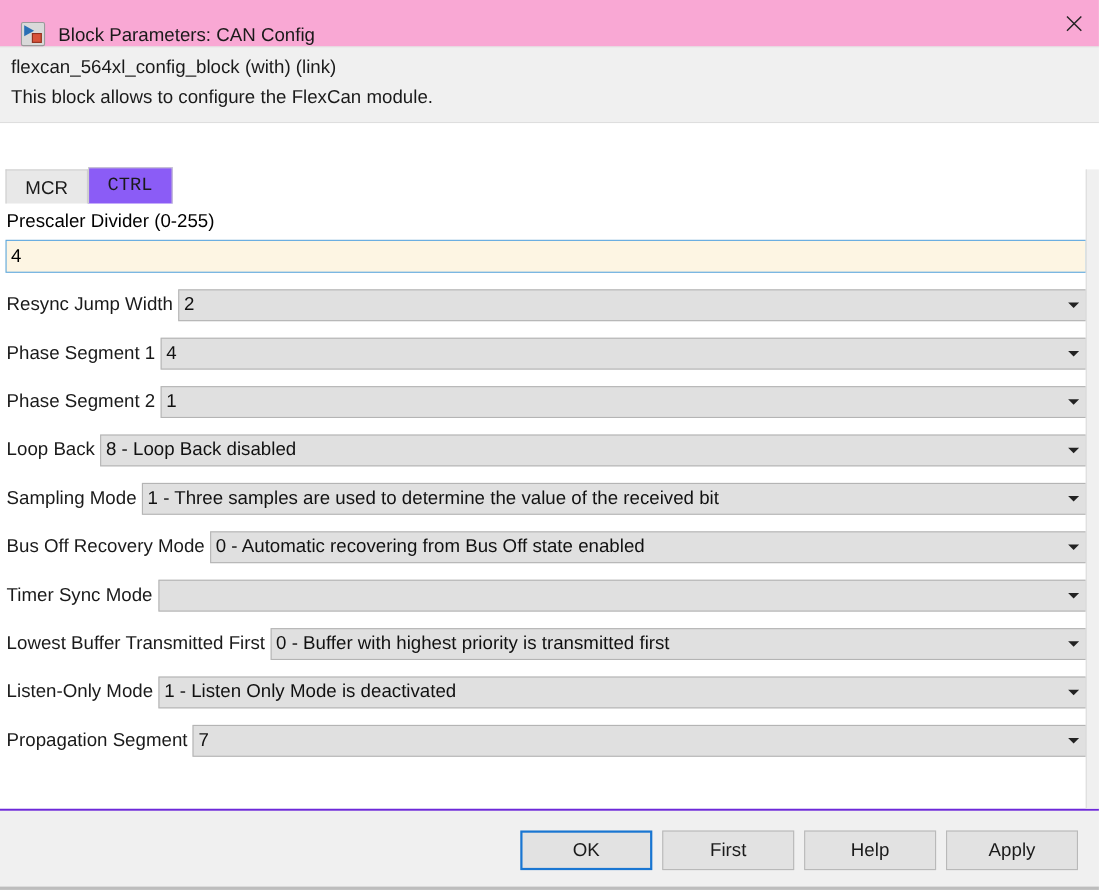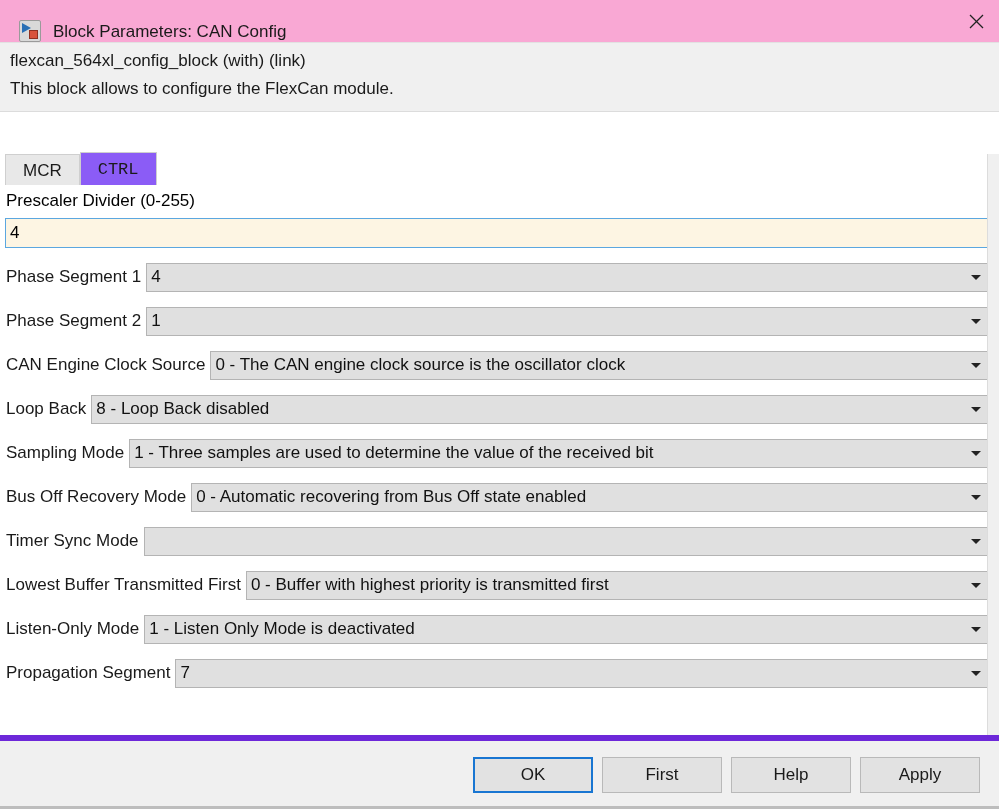--- a/index.html
+++ b/index.html
@@ -220,21 +220,21 @@
     border-left: 5px solid transparent;
     border-right: 5px solid transparent;
     border-top: 5px solid #222222;
   }
 
   
   .buttonbar {
     height: 74px;
     min-height: 74px;
     background: #f0f0f0;
-    border-top: 6px solid #6d28d9;
+    border-top: 2px solid #6d28d9;
     display: flex;
     align-items: center;
     justify-content: flex-end;
     padding-right: 19px;
     box-sizing: border-box;
   }
   .btn {
     height: 36px;
     min-width: 120px;
     margin-left: 9px;
@@ -304,44 +304,44 @@
       <div class="tab active">CTRL</div>
     </div>
 
     <div class="form-area">
 
       <div class="field-block">
         <div class="field-label">Prescaler Divider (0-255)</div>
         <input class="text-input" type="text" autofocus="" value="4" style="">
       </div>
 
+      <div class="row">
+        <div class="row-label">Resync Jump Width</div>
+        <div class="select">
+          <span class="select-value">2</span>
+          <span class="select-arrow"></span>
+        </div>
+      </div>
 
       <div class="row">
         <div class="row-label">Phase Segment 1</div>
         <div class="select">
           <span class="select-value">4</span>
           <span class="select-arrow"></span>
         </div>
       </div>
 
       <div class="row">
         <div class="row-label">Phase Segment 2</div>
         <div class="select">
           <span class="select-value">1</span>
           <span class="select-arrow"></span>
         </div>
       </div>
 
-      <div class="row">
-        <div class="row-label">CAN Engine Clock Source</div>
-        <div class="select">
-          <span class="select-value">0 - The CAN engine clock source is the oscillator clock</span>
-          <span class="select-arrow"></span>
-        </div>
-      </div>
 
       <div class="row">
         <div class="row-label">Loop Back</div>
         <div class="select">
           <span class="select-value">8 - Loop Back disabled</span>
           <span class="select-arrow"></span>
         </div>
       </div>
 
       <div class="row">

